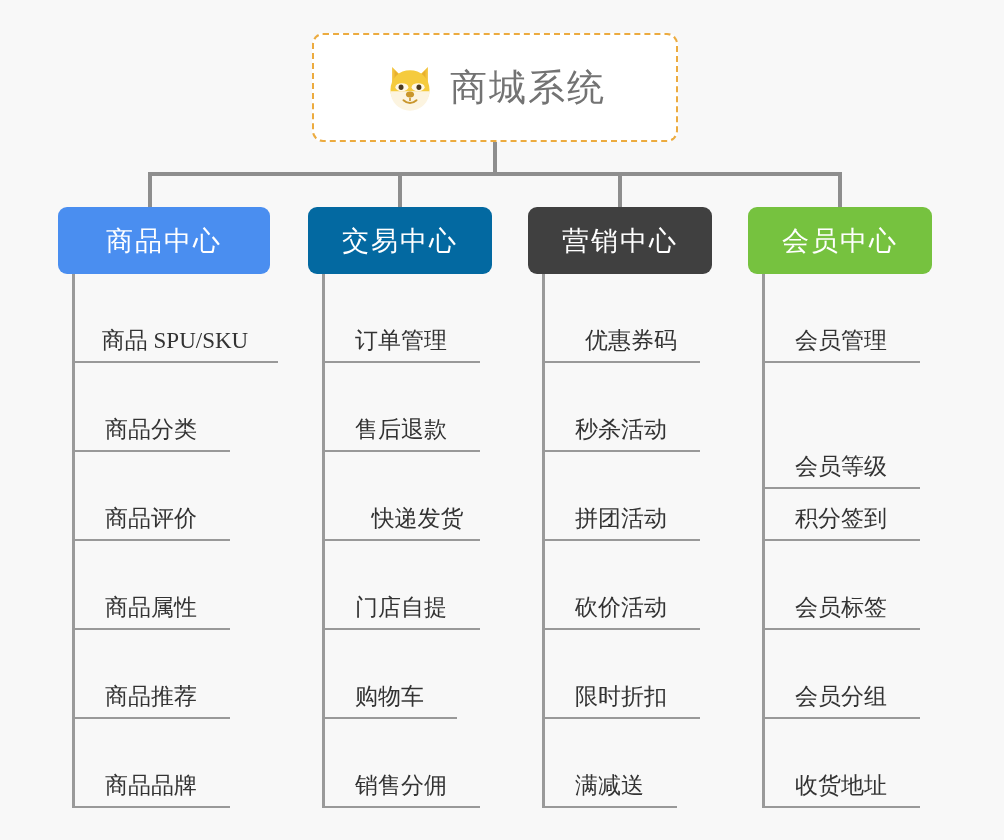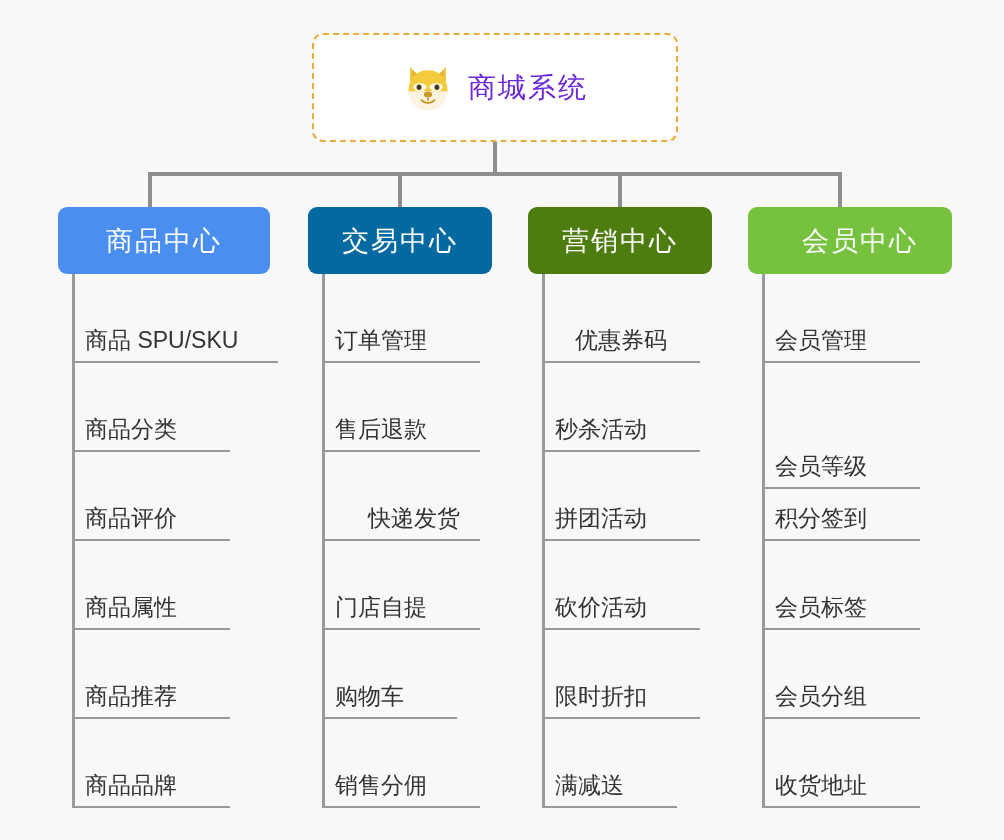--- a/index.html
+++ b/index.html
@@ -35,22 +35,22 @@
     justify-content: center;
     gap: 14px;
   }
   #root-icon {
     width: 52px;
     height: 52px;
     flex: none;
     display: block;
   }
   #root-title {
-    font-size: 28px;
-    color: #6d28d9;
+    font-size: 37px;
+    color: #737373;
     letter-spacing: 2px;
     line-height: 1;
     white-space: nowrap;
   }
 
   
   .conn {
     position: absolute;
     background: #8e8e8e;
   }
@@ -84,20 +84,22 @@
     background: #9a9a9a;
   }
   .leaf {
     position: absolute;
     left: 0;
     height: 89px;
     box-sizing: border-box;
     border-bottom: 2px solid #999999;
     display: flex;
     align-items: flex-end;
+    justify-content: center;
+    font-family: Liberation Serif, serif;
   }
   .leaf-label {
     font-size: 23px;
     color: #333333;
     line-height: 1;
     padding: 0 13px 9px 13px;
     white-space: nowrap;
   }
 </style>
 </head>
@@ -130,24 +132,24 @@
   <div class="conn conn-v" style="left:398px; top:172px; height:38px;"></div>
   <div class="conn conn-v" style="left:618px; top:172px; height:38px;"></div>
   <div class="conn conn-v" style="left:838px; top:172px; height:38px;"></div>
 
   <div class="cat-box" style="left:58px;  top:207px; width:212px; background:#4a8ef0;">
     <span>商品中心</span>
   </div>
   <div class="cat-box" style="left:308px; top:207px; width:184px; background:#0369a1;">
     <span>交易中心</span>
   </div>
-  <div class="cat-box" style="left:528px; top:207px; width:184px; background:#4d7c0f;">
+  <div class="cat-box" style="left:528px; top:207px; width:184px; background:#404040;">
     <span>营销中心</span>
   </div>
-  <div class="cat-box" style="left:748px; top:207px; width:184px; background:#76c23f;padding-left:20px;">
+  <div class="cat-box" style="left:748px; top:207px; width:184px; background:#76c23f;">
     <span>会员中心</span>
   </div>
 
   <div class="leaf-col" id="leaf-col-0" style="left:72px;">
       <div class="trunk" style="height: 534px;"></div>
       <div class="leaf" style="top: 0px; width: 206px;">
         <span class="leaf-label">商品 SPU/SKU</span>
       </div>
       <div class="leaf" style="top: 89px; width: 158px;">
         <span class="leaf-label">商品分类</span>

